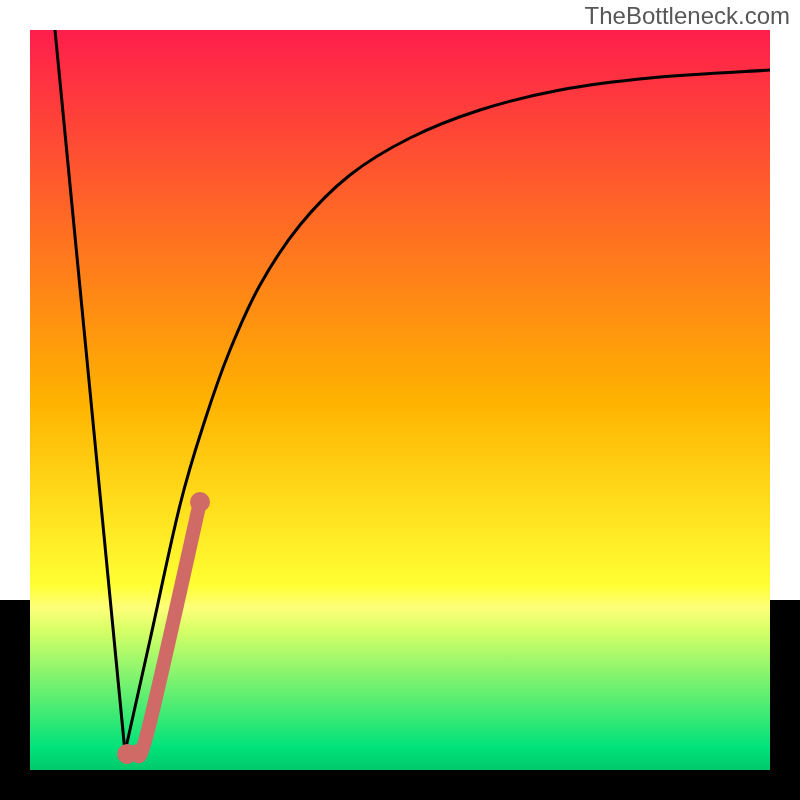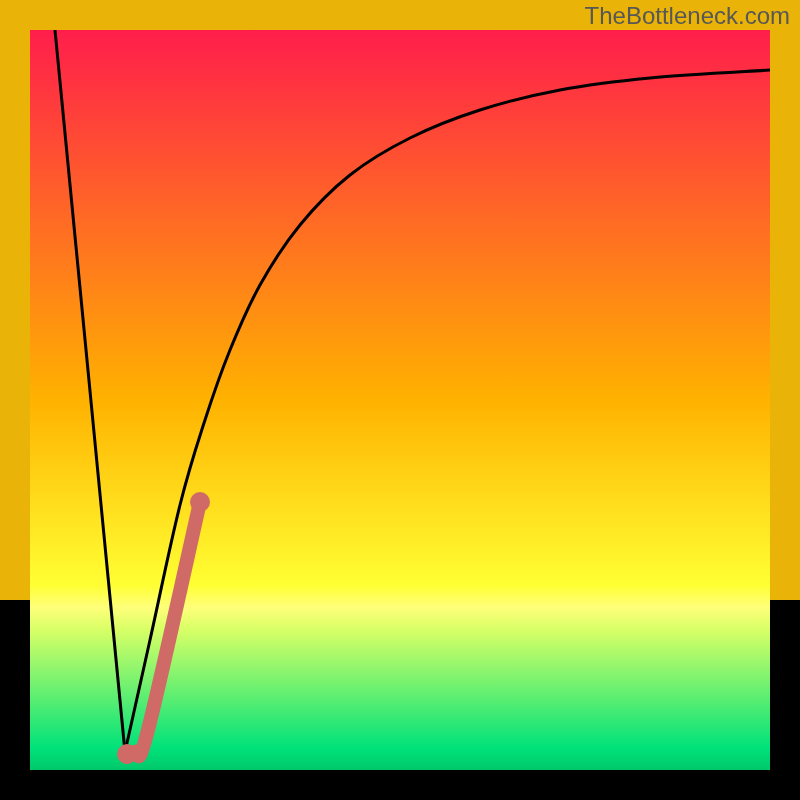--- a/index.html
+++ b/index.html
@@ -7,21 +7,21 @@
     padding: 0;
     background: #000;
     width: 800px;
     height: 800px;
     overflow: hidden;
   }
   .frame {
     position: relative;
     width: 800px;
     height: 600px;
-    background: #eab308;
+    background: #ffffff;
   }
   .watermark {
     position: absolute;
     top: 2px;
     right: 10px;
     font-family: Arial, Helvetica, sans-serif;
     font-size: 24px;
     color: #575757;
     z-index: 10;
   }

